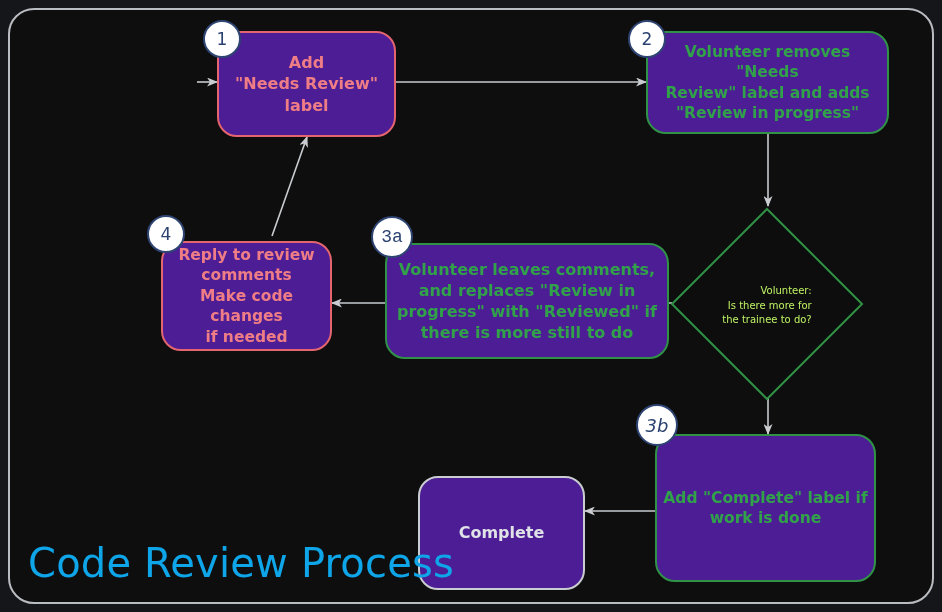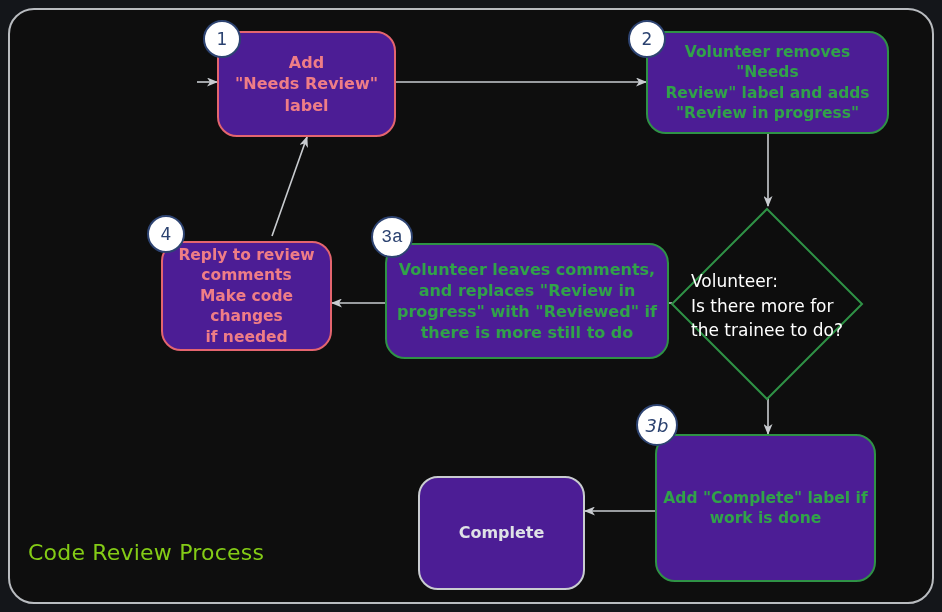--- a/index.html
+++ b/index.html
@@ -60,23 +60,23 @@
     left: 672px;
     top: 209px;
     width: 190px;
     height: 190px;
   }
   #decision-wrap .dtext {
     position: absolute;
     left: 0; top: 0;
     width: 190px; height: 190px;
     display: flex; align-items: center; justify-content: center;
-    text-align: left;
-    color: #ffffff;
-    font-size: 17px;
+    text-align: right;
+    color: #bef264;
+    font-size: 10px;
     line-height: 1.45;
     white-space: pre-line;
     padding-top: 4px;
     box-sizing: border-box;
   }
 
   
   .badge {
     position: absolute;
     width: 34px;
@@ -91,22 +91,22 @@
     justify-content: center;
     font-family: "DejaVu Sans", "Liberation Sans", sans-serif;
     z-index: 40;
   }
   .badge.wide { width: 38px; height: 38px; font-size: 18px; }
 
   #diagram-title {
     position: absolute;
     left: 28px;
     top: 540px;
-    color: #84cc16;
-    font-size: 22px;
+    color: #0ea5e9;
+    font-size: 40px;
     letter-spacing: 0.2px;
     text-align: center;
   }
 </style>
 </head>
 <body>
 
 <div id="canvas">
   <div id="frame"></div>
 

